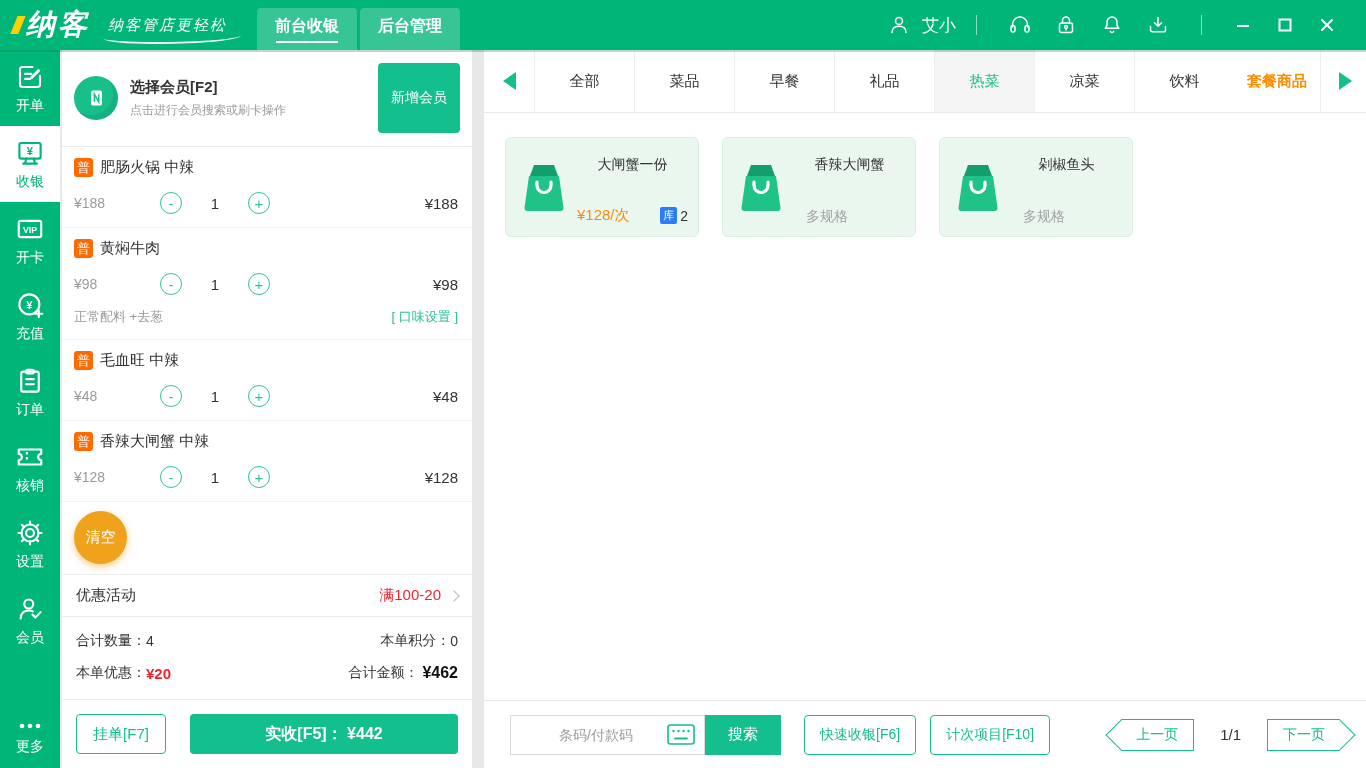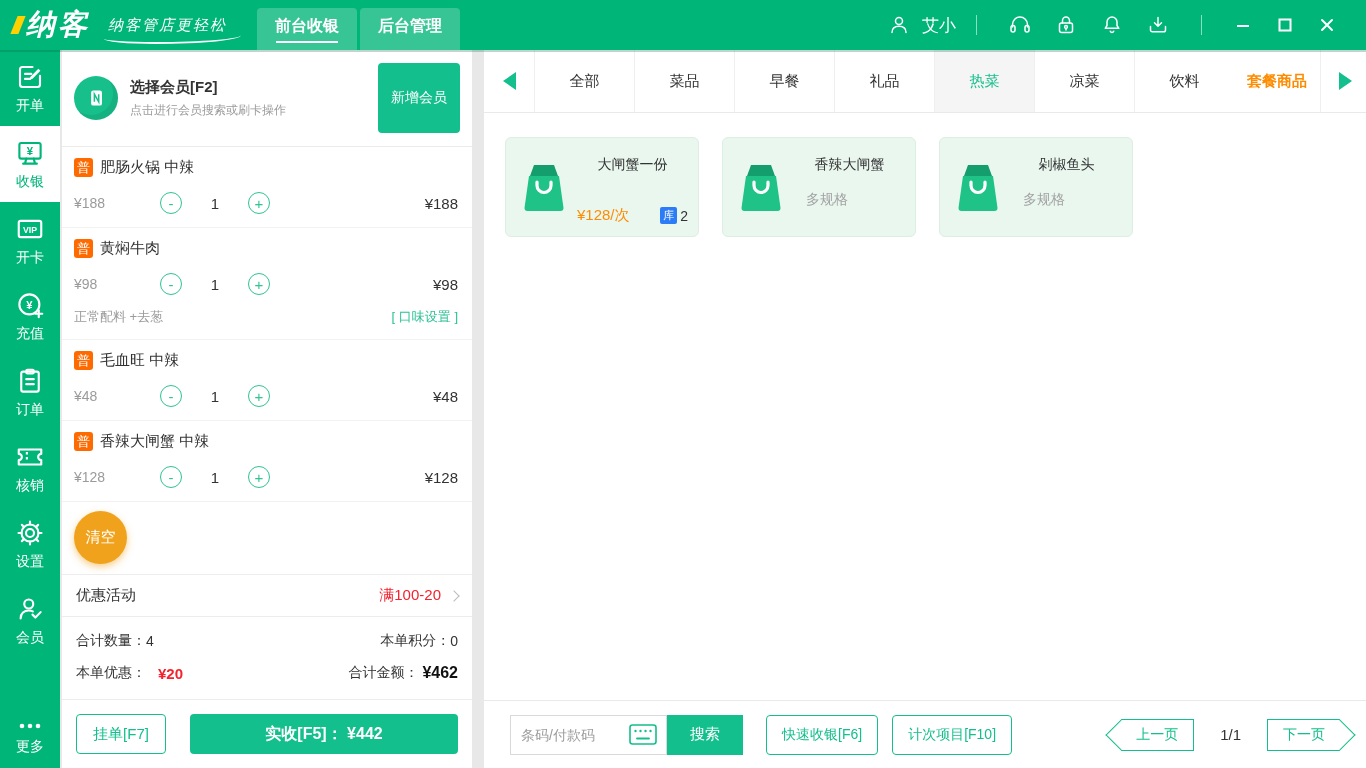--- a/index.html
+++ b/index.html
@@ -70,21 +70,21 @@
     background:#f0a21c; color:#fff; font-size:15px; border:none; cursor:pointer; font-family:inherit;
     box-shadow:0 3px 7px rgba(240,162,28,.5); }
   .promo-row { border-top:1px solid #ededed; height:42px; display:flex; align-items:center;
     padding:16px 14px; font-size:15px; color:#333; cursor:pointer; flex:none; }
   .promo-value { margin-left:auto; color:#f5222d; }
   .chev { width:8px; height:8px; border-top:1.5px solid #bbb; border-right:1.5px solid #bbb;
     transform:rotate(45deg); display:inline-block; margin-left:9px; }
   .summary { border-top:1px solid #ededed; padding:8px 14px 10px; flex:none; }
   .sum-row { display:flex; align-items:center; height:32px; font-size:14px; color:#333; }
   .sum-right { margin-left:auto; display:flex; align-items:center; }
-  .discount-val { color:#f5222d; font-weight:bold; font-size:15px; margin-left:12px; }
+  .discount-val { color:#f5222d; font-weight:bold; font-size:15px; margin-left:0; }
   .total-val { color:#111; font-weight:bold; font-size:16px; margin-left:4px; }
   .pay-row { border-top:1px solid #ededed; padding:14px; display:flex; gap:24px; flex:none; }
   .hold-btn { width:90px; height:40px; background:#fff; border:1px solid #13bf8c; color:#13bf8c;
     border-radius:4px; font-size:15px; cursor:pointer; font-family:inherit; }
   .checkout-btn { flex:1; height:40px; background:#13bf8c; border:none; color:#fff; border-radius:4px;
     font-size:16px; font-weight:bold; cursor:pointer; font-family:inherit; }
 
   
   .right-panel { position:absolute; top:50px; left:484px; right:0; bottom:0; background:#fff;
     display:flex; flex-direction:column; }
@@ -95,33 +95,33 @@
   .tri-right { width:0; height:0; border-top:9px solid transparent; border-bottom:9px solid transparent; border-left:13px solid #13bf8c; }
   .cat-tab { width:100px; display:flex; align-items:center; justify-content:center; font-size:15px;
     color:#333; cursor:pointer; border-left:1px solid #efefef; flex:none; }
   .cat-tab.active { background:#f5f5f5; color:#13bf8c; }
   .cat-tab.highlight { color:#ff8c00; width:auto; padding:0 13px; border-left:none; font-weight:bold; }
 
   .products { flex:1; padding:24px 21px; display:flex; align-items:flex-start; gap:23px; }
   .prod-card { width:194px; height:100px; background:#e9f7ef; border:1px solid #dcefe3; border-radius:6px;
     padding:11px 10px 11px 14px; display:flex; cursor:pointer; }
   .prod-icon { align-self:center; flex:none; }
-  .prod-body { flex:1; margin-left:9px; display:flex; flex-direction:column; min-width:0; }
+  .prod-body { flex:1; margin-left:9px; display:flex; flex-direction:column; min-width:0;gap:17px; }
   .prod-name { font-size:14px; color:#333; text-align:center; margin-top:7px; white-space:nowrap; }
   .prod-spec { font-size:14px; color:#a3a3a3; margin-top:17px; margin-left:12px; }
   .prod-price-row { margin-top:auto; display:flex; align-items:center; }
   .prod-price { color:#ff8c00; font-size:15px; }
   .stock { margin-left:auto; display:flex; align-items:center; gap:3px; }
   .stock-badge { width:17px; height:17px; background:#2b7cf6; color:#fff; font-size:11px; border-radius:2px;
     display:flex; align-items:center; justify-content:center; }
   .stock-count { font-size:14px; color:#333; }
 
   .scan-bar { height:68px; border-top:1px solid #e9e9e9; display:flex; align-items:center;
     padding:0 26px; flex:none; background:#fff; }
-  .scan-input-wrap { display:flex; align-items:center; height:40px; border:1px solid #d9d9d9; background:#fff; }
+  .scan-input-wrap { display:flex; align-items:center; height:40px; border:1px solid #d9d9d9; background:#fff;padding-left:38px; }
   .scan-input { border:none; outline:none; width:118px; padding:0 10px; font-size:14px; color:#333; font-family:inherit; }
   .scan-input::placeholder { color:#9b9b9b; }
   .kb-icon { margin-right:9px; display:flex; cursor:pointer; }
   .search-btn { width:76px; height:40px; background:#13bf8c; color:#fff; border:none; font-size:15px;
     cursor:pointer; font-family:inherit; }
   .outline-btn { height:40px; border:1px solid #13bf8c; color:#13bf8c; background:#fff; border-radius:4px;
     font-size:14px; padding:0 15px; cursor:pointer; font-family:inherit; }
   .quick { margin-left:23px; } .count { margin-left:14px; }
   .pager { margin-left:auto; display:flex; align-items:center; }
   .page-btn { position:relative; height:32px; background:#fff; color:#13bf8c; font-size:14px;

